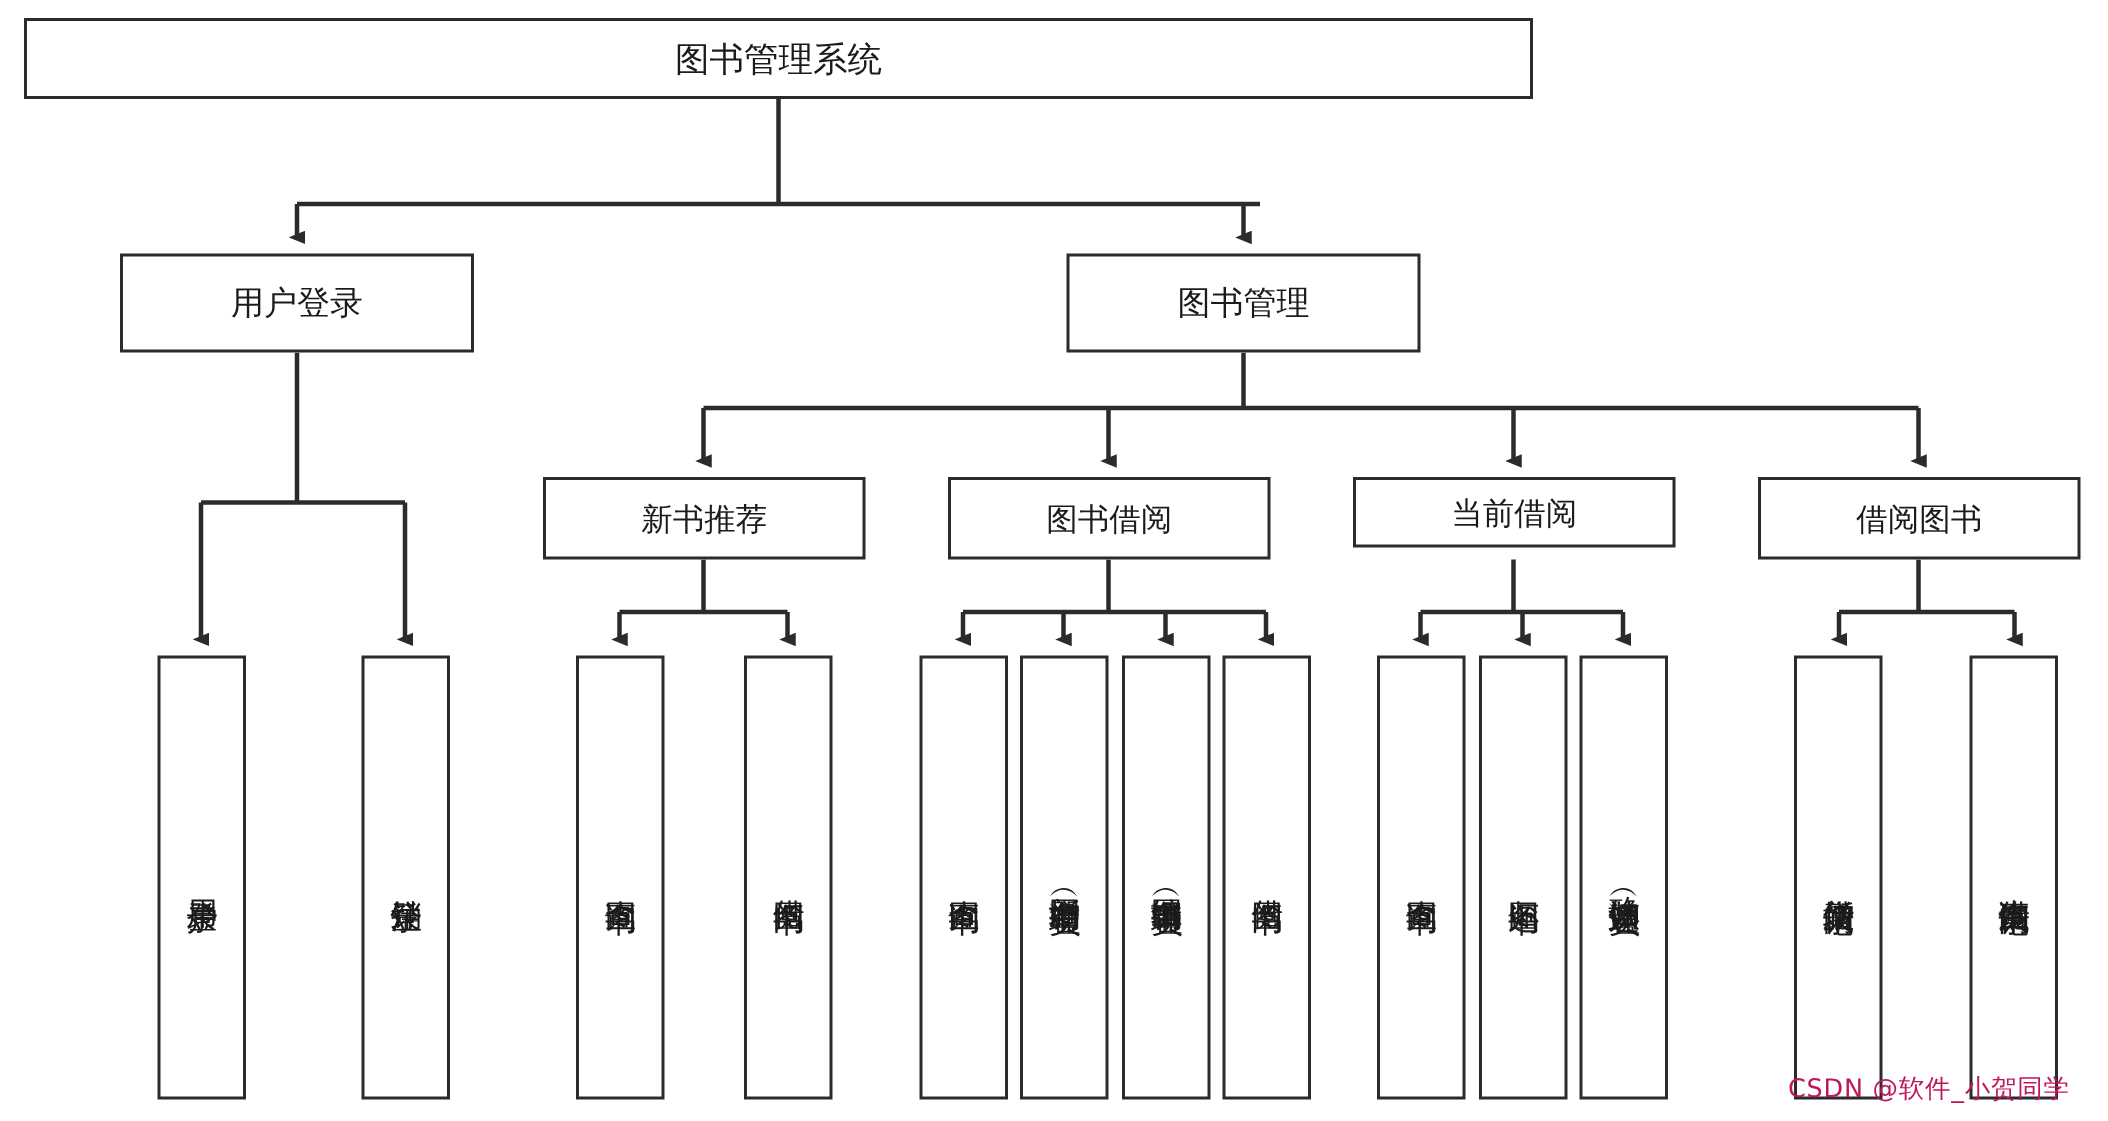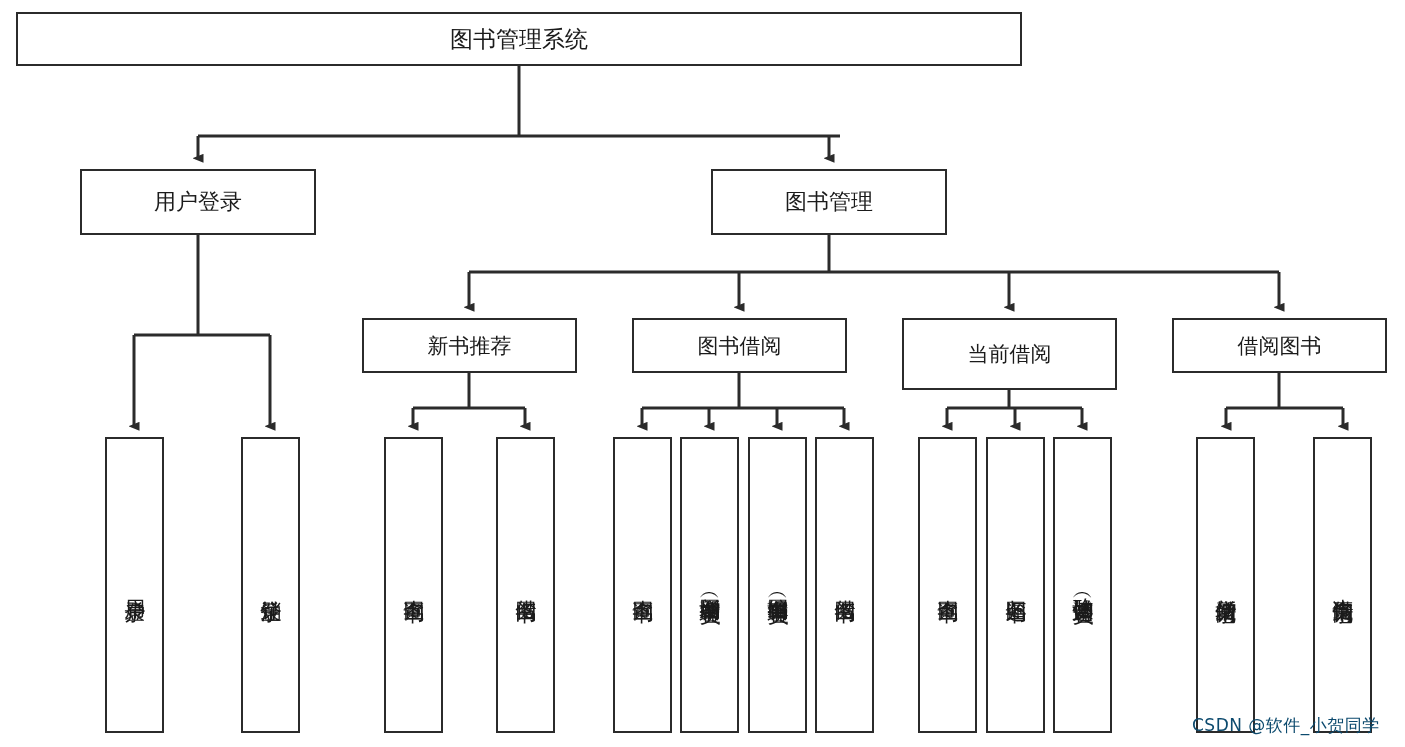--- a/index.html
+++ b/index.html
@@ -37,21 +37,21 @@
     line-height:1.18;
     letter-spacing:1px;
     white-space:nowrap;
     text-align:center;
   }
 
   #watermark{
     position:absolute;
     left:1192px;top:714px;
     font-size:17px;
-    color:#0c4a6e;
+    color:#be185d;
     white-space:nowrap;
     letter-spacing:0.5px;
     pointer-events:none;
   }
 </style>
 </head>
 <body>
 
 <div id="canvas">
 
@@ -115,21 +115,21 @@
   <div class="node lvl2" style="left:711px;top:169px;width:236px;height:66px;font-family:Liberation Mono, monospace;">
     <span>图书管理</span>
   </div>
 
   <div class="node lvl3" style="left:362px;top:318px;width:215px;height:55px;">
     <span>新书推荐</span>
   </div>
   <div class="node lvl3" style="left:632px;top:318px;width:215px;height:55px;">
     <span>图书借阅</span>
   </div>
-  <div class="node lvl3" style="left:902px;top:318px;width:215px;height:72px;font-family:Liberation Serif, serif;">
+  <div class="node lvl3" style="left:902px;top:318px;width:215px;height:47px;font-family:Liberation Serif, serif;">
     <span>当前借阅</span>
   </div>
   <div class="node lvl3" style="left:1172px;top:318px;width:215px;height:55px;">
     <span>借阅图书</span>
   </div>
 
   <div class="leaf" style="left:105px;top:437px;width:59px;height:296px;">
     <span class="vtext">用户登录</span>
   </div>
   <div class="leaf" style="left:241px;top:437px;width:59px;height:296px;">

